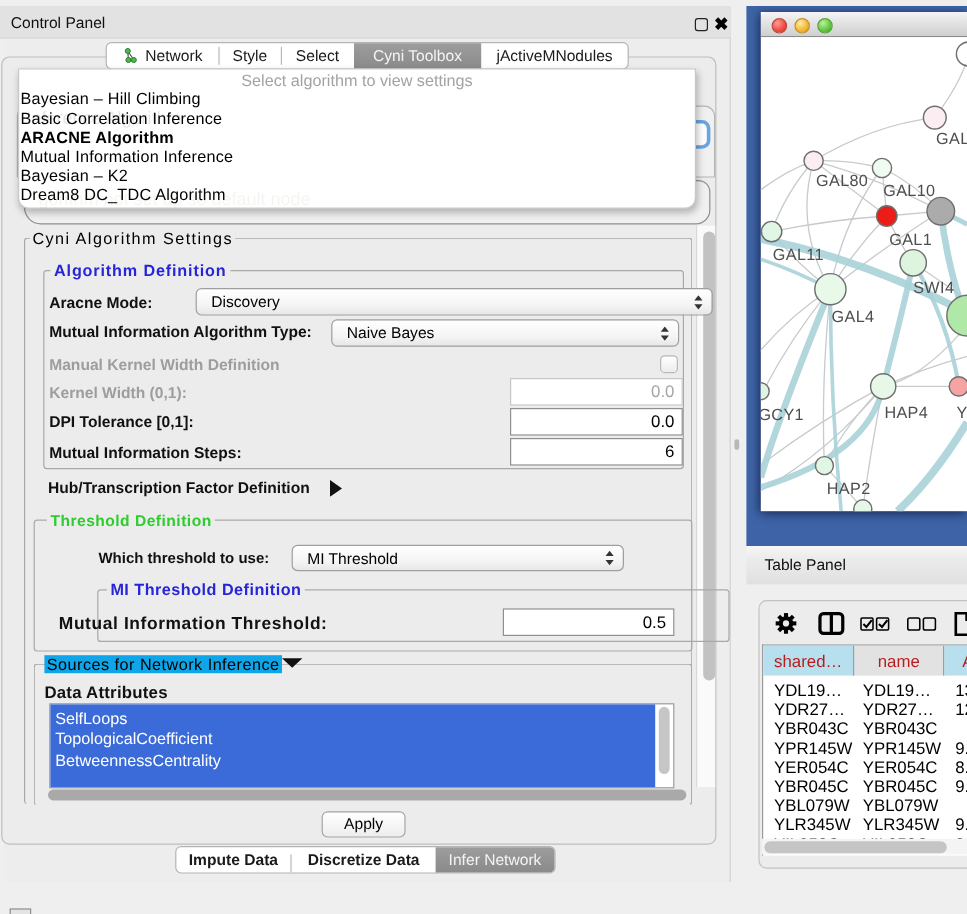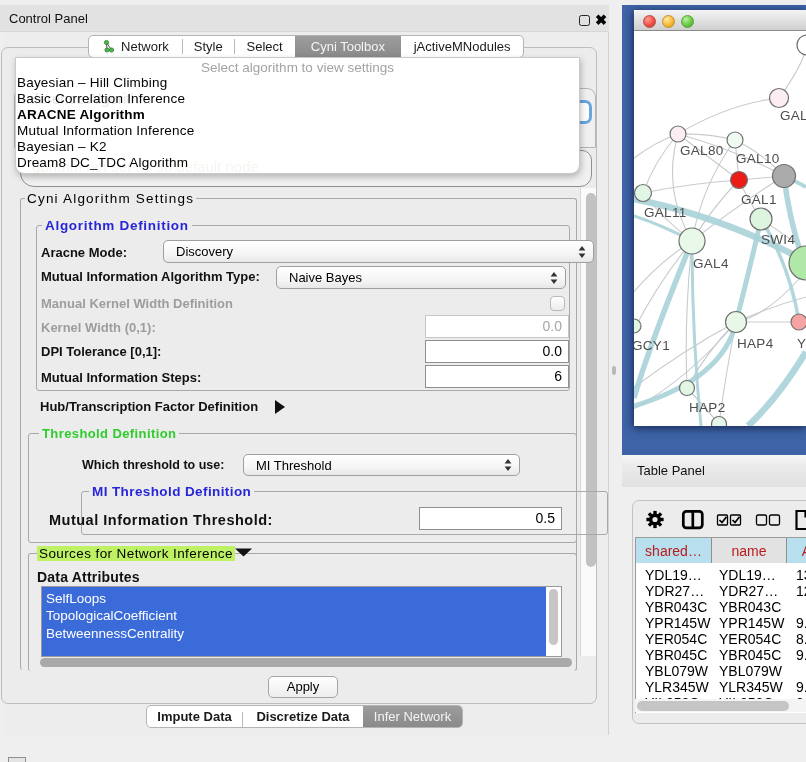--- a/index.html
+++ b/index.html
@@ -140,21 +140,21 @@
       </svg>
   </div>
   <div class="abs group" style="left:41px;top:491px;width:527px;height:44px;margin-left:40px;">
     <span class="glabel" style="left:7px;color:#2626d8;font-weight:bold;font-size:13.5px;letter-spacing:0.4px;">MI Threshold Definition</span>
   </div>
   <div class="abs flabel" style="left:49px;top:512px;font-size:14.5px;letter-spacing:0.5px;">Mutual Information Threshold:</div>
   <div class="field" style="left:419px;top:507px;width:143px;height:23px;">0.5</div>
 
   <div class="abs group" style="left:28px;top:553px;width:549px;height:118px;border-bottom:none;">
   </div>
-  <div class="abs" style="left:37px;top:546px;background:#bef264;padding:0 2px;font-size:13.5px;letter-spacing:0.4px;">Sources for Network Inference</div>
+  <div class="abs" style="left:37px;top:546px;background:#0ea5e9;padding:0 2px;font-size:13.5px;letter-spacing:0.4px;">Sources for Network Inference</div>
   <svg class="abs" style="left:235px;top:548px;" width="17" height="9" viewBox="0 0 17 9">
       <path d="M0 0.5 L17 0.5 L8.5 8.5 Z" fill="#111"></path>
     </svg>
   <div class="abs flabel" style="left:37px;top:569px;font-size:14px;letter-spacing:0.2px;">Data Attributes</div>
   <div class="abs" id="attrlist">
     <div id="attrsel">
       <div>SelfLoops</div>
       <div>TopologicalCoefficient</div>
       <div>BetweennessCentrality</div>
     </div>

